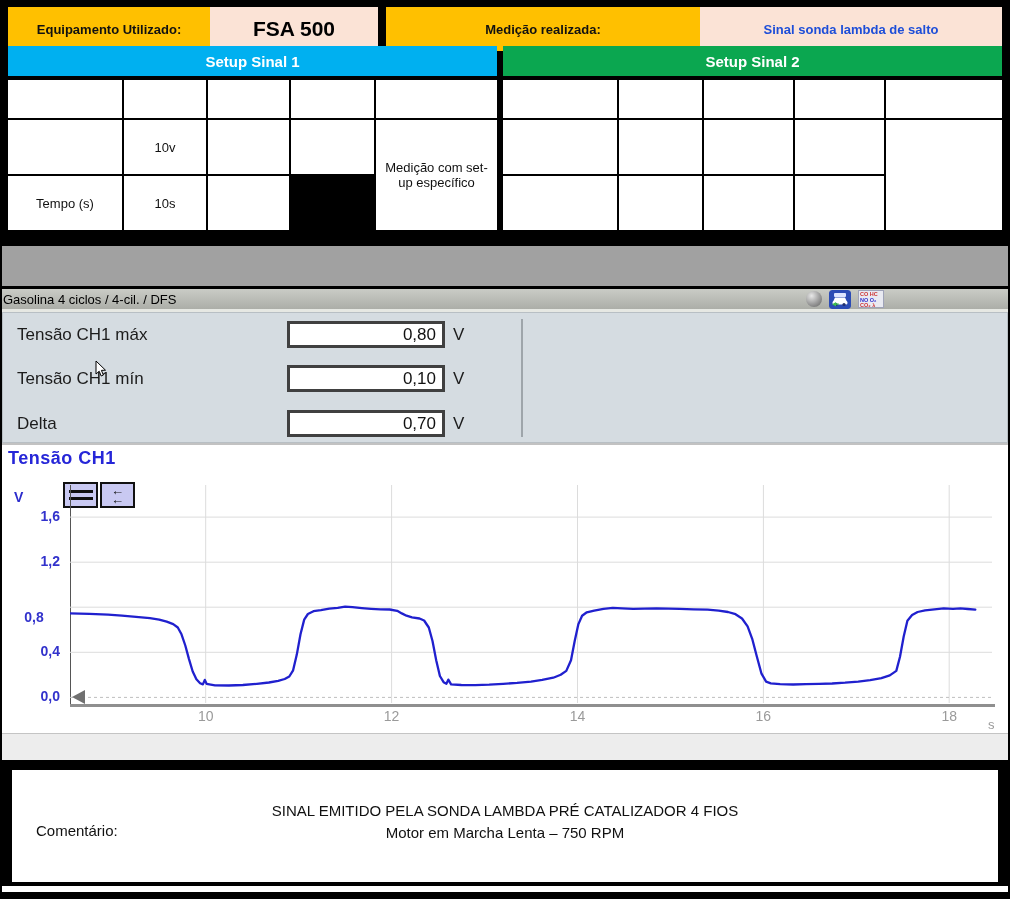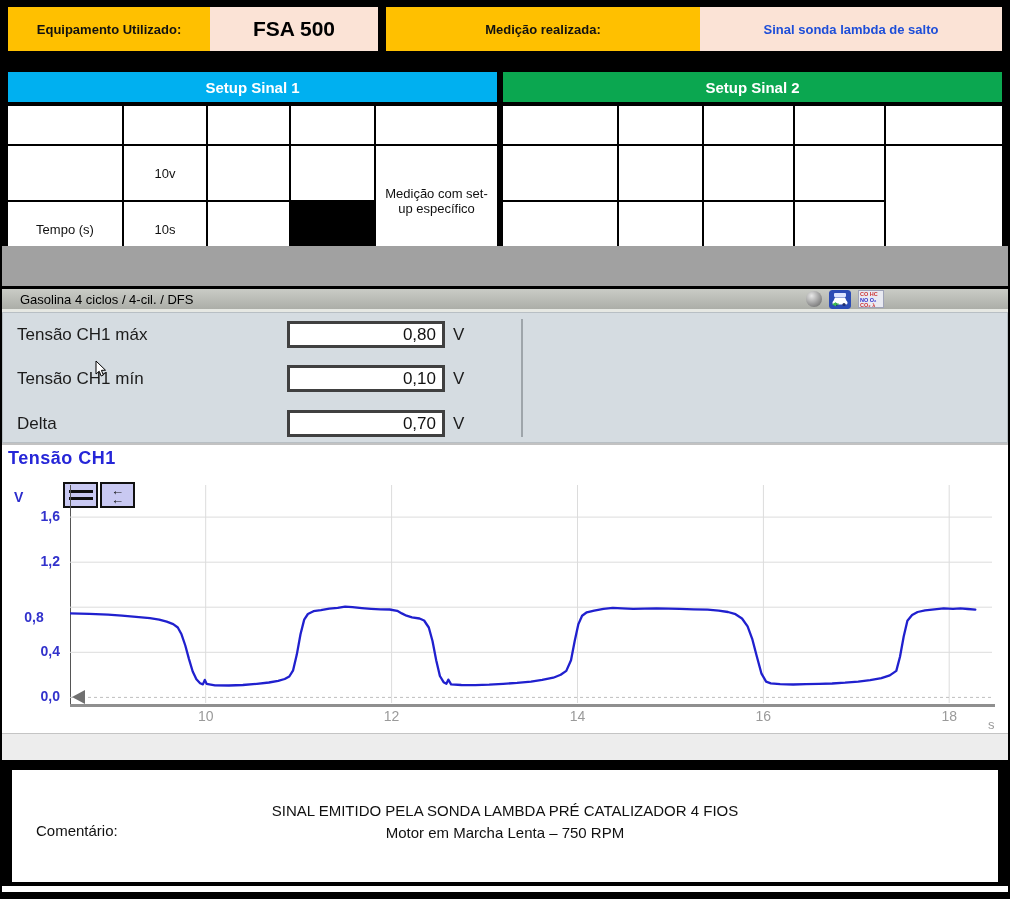--- a/index.html
+++ b/index.html
@@ -9,42 +9,42 @@
   
   .hdr-cell{position:absolute;top:7px;height:44px;display:flex;align-items:center;justify-content:center;text-align:center;}
   .hdr-yellow{background:#FFC000;font-weight:bold;font-size:13px;color:#111;}
   .hdr-peach{background:#FBE3D6;}
   .hdr-equip{left:8px;width:202px;}
   .hdr-fsa{left:210px;width:168px;font-weight:bold;font-size:21px;color:#000;}
   .hdr-med{left:386px;width:314px;}
   .hdr-sinal{left:700px;width:302px;font-weight:bold;font-size:13px;color:#1d4ed8;}
 
   
-  .tbl{position:absolute;top:72px;height:131px;}
+  .tbl{position:absolute;top:46px;height:131px;}
   .tbl1{left:8px;width:489px;}
   .tbl2{left:503px;width:499px;}
   .tbl-title{height:30px;display:flex;align-items:center;justify-content:center;color:#fff;font-weight:bold;font-size:15px;}
   .bg-cyan{background:#00B0F0;}
   .bg-green{background:#0BA750;}
   .tbl-grid{margin-top:4px;display:grid;grid-template-rows:38px 54px 54px;gap:2px;background:#000;height:150px;}
   .g1{grid-template-columns:114px 82px 81px 83px 1fr;}
   .g2{grid-template-columns:114px 83px 89px 89px 1fr;}
   .cell{background:#fff;display:flex;flex-direction:column;align-items:center;justify-content:center;text-align:center;font-size:13px;color:#111;}
   .cell-head{color:#fff;font-weight:bold;font-size:12.5px;line-height:14px;}
   .cell-ref{color:#fff;font-weight:bold;font-size:12px;line-height:14px;}
   .cell-ref .sub,.cell-head .sub{font-size:11px;font-weight:normal;}
   .cell-ref .sub{font-weight:bold;}
   .cell-coment{grid-column:5;grid-row:2 / span 2;}
   .cell-data{font-size:13px;}
 
   
   .graybar{position:absolute;left:2px;top:246px;width:1006px;height:40px;background:#A1A1A1;}
 
   
-  .titlebar{position:absolute;left:2px;top:289px;width:1006px;height:20px;background:linear-gradient(#CACCC6,#ACAEA8);display:flex;align-items:center;font-size:13px;color:#000;padding-left:18px;}
+  .titlebar{position:absolute;left:2px;top:289px;width:1006px;height:20px;background:linear-gradient(#CACCC6,#ACAEA8);display:flex;align-items:center;font-size:13px;color:#000;padding-left:1px;}
   .tb-icons{position:absolute;left:804px;top:1px;height:18px;display:flex;align-items:center;gap:7px;}
   .icon-sphere{width:16px;height:16px;border-radius:50%;background:radial-gradient(circle at 35% 30%,#E8E8E8,#9A9A9A 55%,#5E5E5E);}
   .icon-vehicle{width:22px;height:19px;border-radius:3px;display:block;}
   .icon-gas{width:26px;height:18px;background:#E9EAF2;border:1px solid #9FA3B8;font-size:5.5px;line-height:5.5px;padding:1px;font-weight:bold;}
   .icon-gas .l1{color:#C33;}
   .icon-gas .l2{color:#33C;}
   .icon-gas .l3{color:#C33;}
   .lightline{position:absolute;left:2px;top:309px;width:1006px;height:3px;background:#E6E8E3;}
 
   

